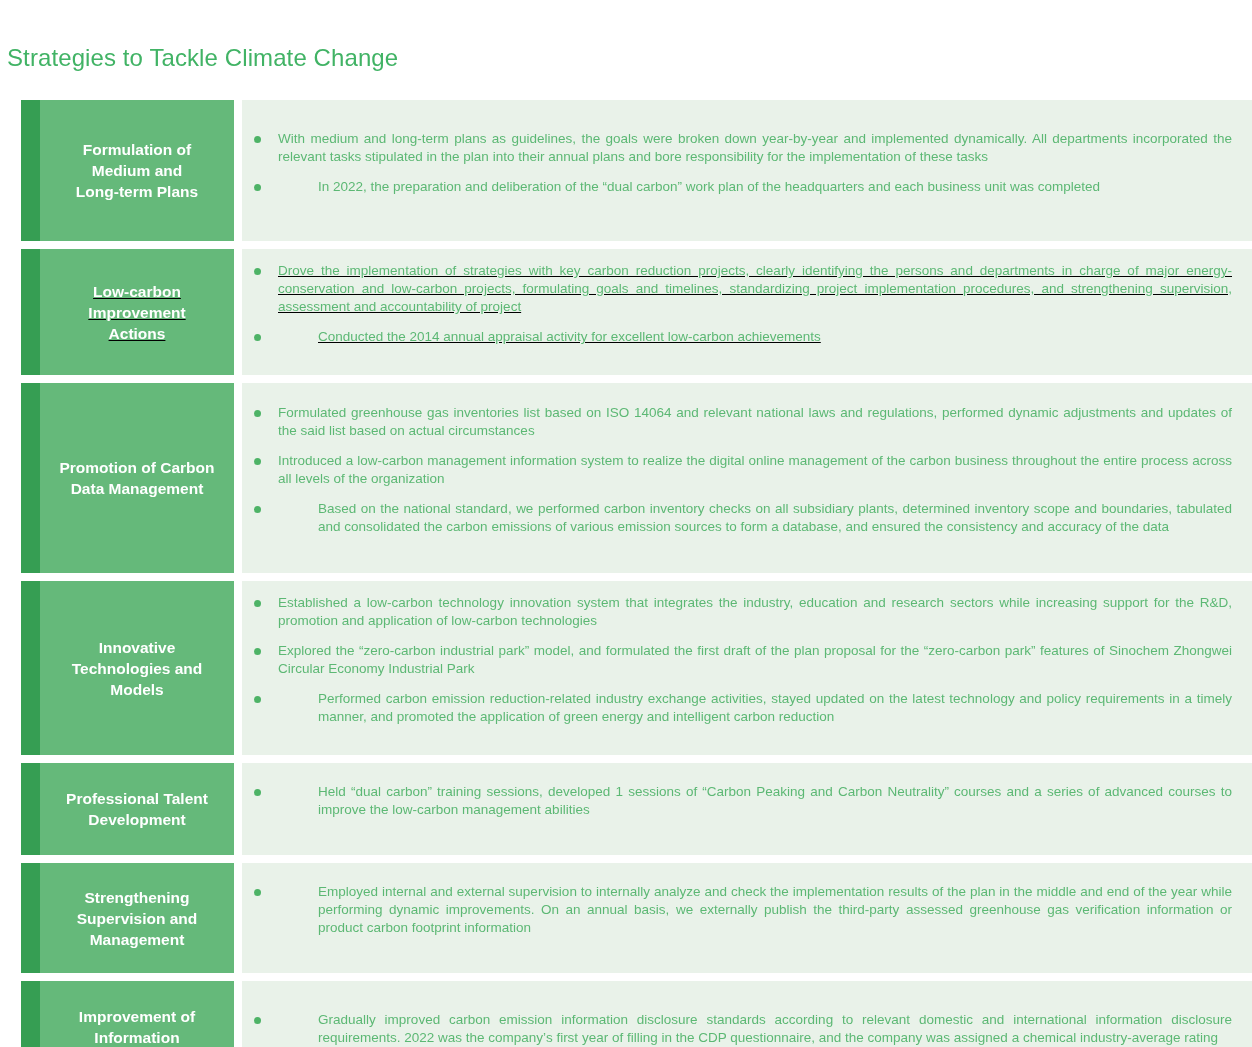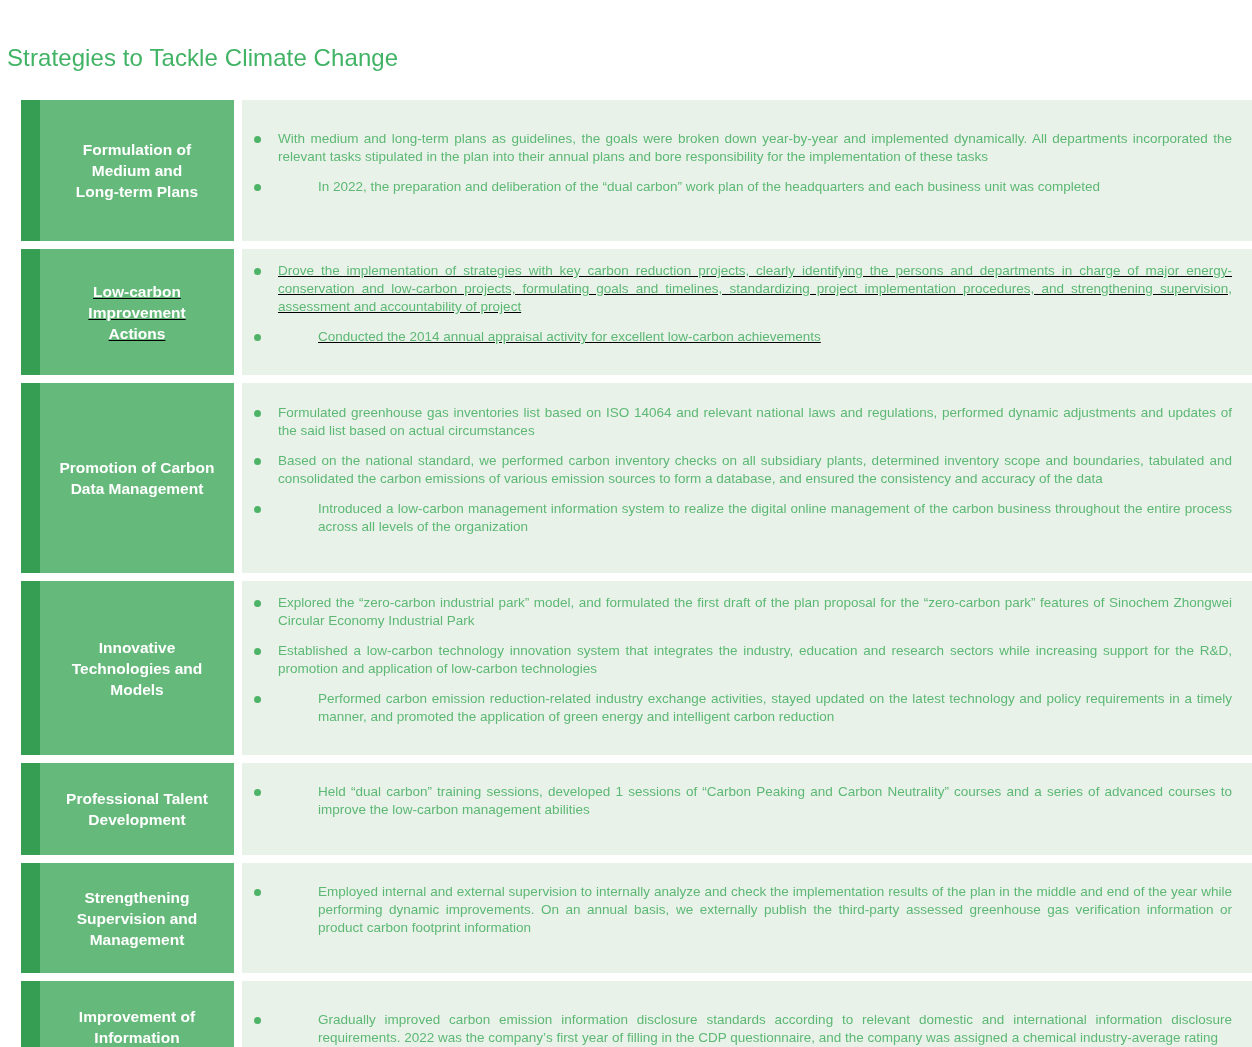--- a/index.html
+++ b/index.html
@@ -151,46 +151,46 @@
 Data Management</div>
     </div>
     <div class="content-cell">
       <ul class="bullet-list">
             <li>
               <span class="dot"></span>
               <span class="bullet-text">Formulated greenhouse gas inventories list based on ISO 14064 and relevant national laws and regulations, performed dynamic adjustments and updates of the said list based on actual circumstances</span>
             </li>
             <li>
               <span class="dot"></span>
+              <span class="bullet-text">Introduced a low-carbon management information system to realize the digital online management of the carbon business throughout the entire process across all levels of the organization</span>
+            </li>
+            <li>
+              <span class="dot"></span>
               <span class="bullet-text">Based on the national standard, we performed carbon inventory checks on all subsidiary plants, determined inventory scope and boundaries, tabulated and consolidated the carbon emissions of various emission sources to form a database, and ensured the consistency and accuracy of the data</span>
-            </li>
-            <li>
-              <span class="dot"></span>
-              <span class="bullet-text">Introduced a low-carbon management information system to realize the digital online management of the carbon business throughout the entire process across all levels of the organization</span>
             </li>
           </ul>
     </div>
   </section>
 
   <section class="row">
     <div class="label-cell">
       <div class="label-accent"></div>
       <div class="label-text">Innovative
 Technologies and
 Models</div>
     </div>
     <div class="content-cell">
       <ul class="bullet-list">
             <li>
               <span class="dot"></span>
+              <span class="bullet-text">Established a low-carbon technology innovation system that integrates the industry, education and research sectors while increasing support for the R&amp;D, promotion and application of low-carbon technologies</span>
+            </li>
+            <li>
+              <span class="dot"></span>
               <span class="bullet-text">Explored the “zero-carbon industrial park” model, and formulated the first draft of the plan proposal for the “zero-carbon park” features of Sinochem Zhongwei Circular Economy Industrial Park</span>
-            </li>
-            <li>
-              <span class="dot"></span>
-              <span class="bullet-text">Established a low-carbon technology innovation system that integrates the industry, education and research sectors while increasing support for the R&amp;D, promotion and application of low-carbon technologies</span>
             </li>
             <li>
               <span class="dot"></span>
               <span class="bullet-text">Performed carbon emission reduction-related industry exchange activities, stayed updated on the latest technology and policy requirements in a timely manner, and promoted the application of green energy and intelligent carbon reduction</span>
             </li>
           </ul>
     </div>
   </section>
 
   <section class="row">

